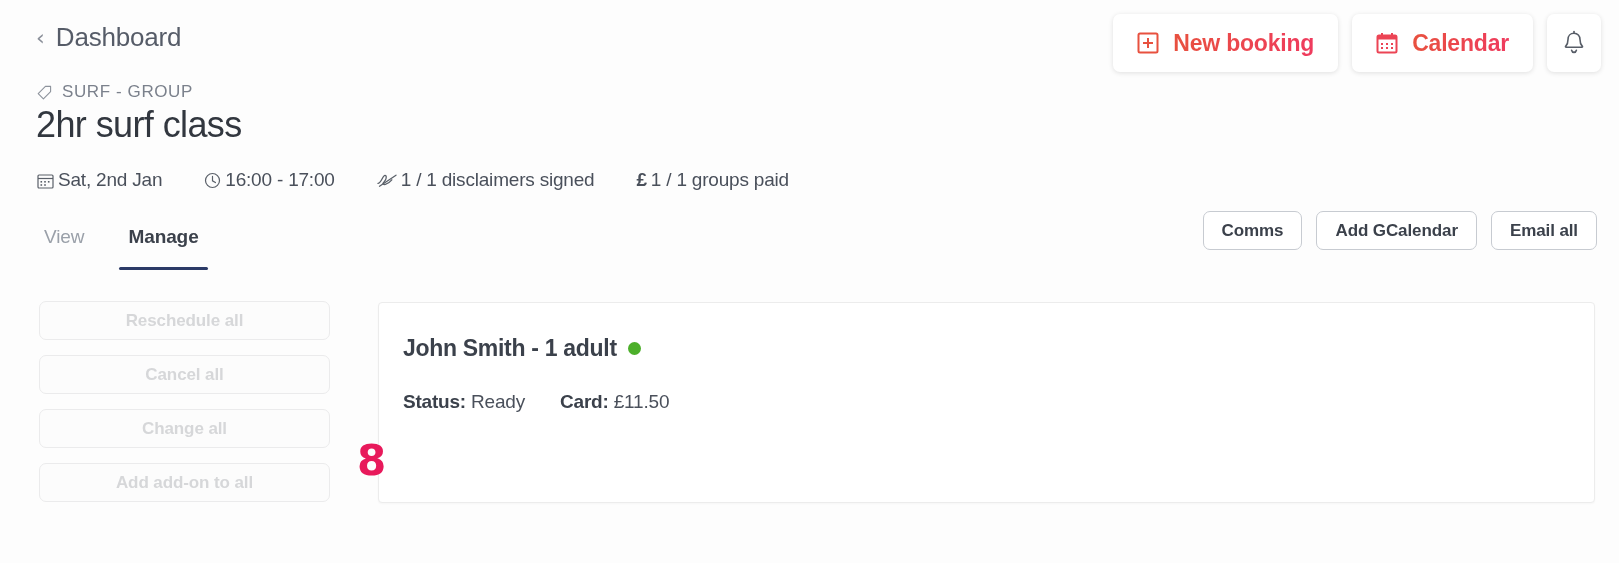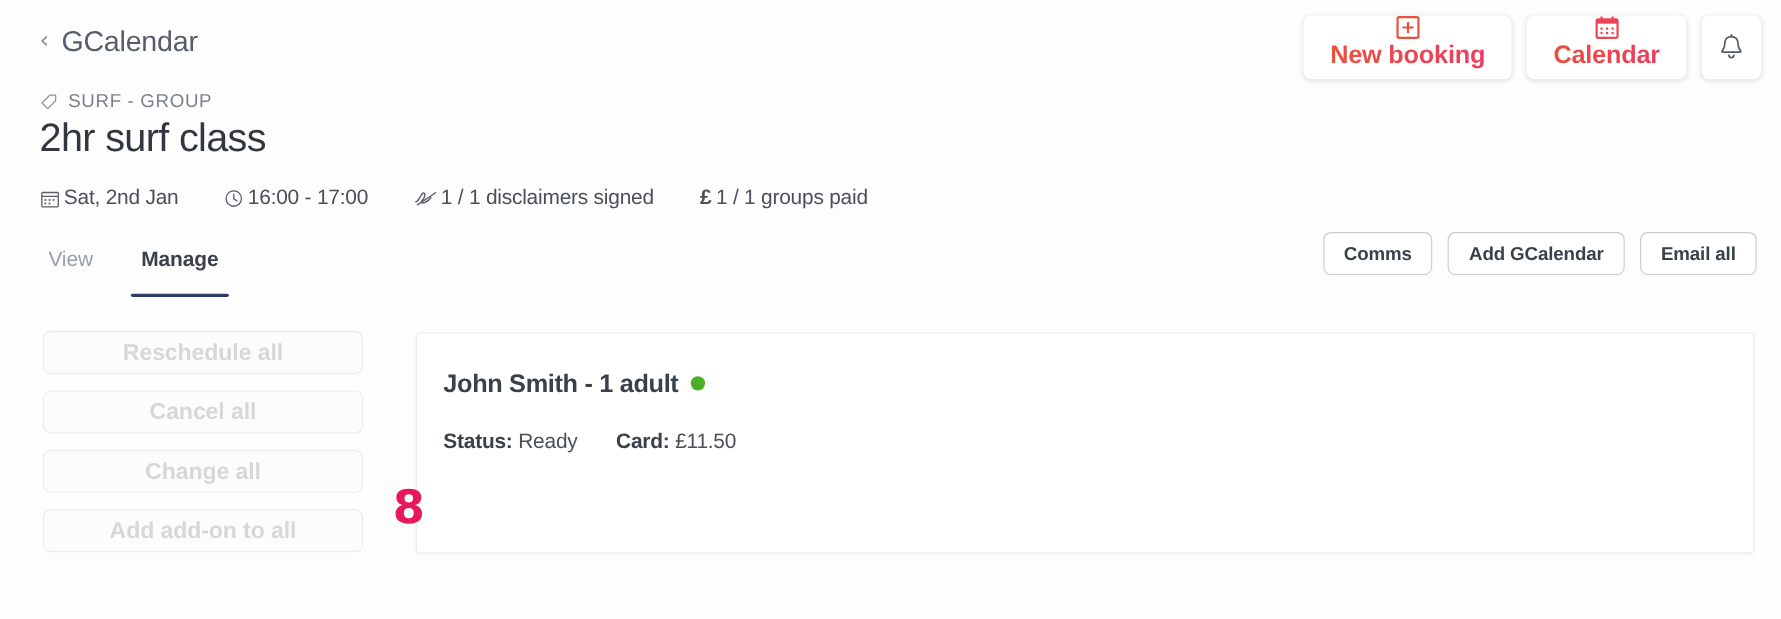--- a/index.html
+++ b/index.html
@@ -18,28 +18,28 @@
   .topbar {
     position: absolute;
     top: 14px; right: 18px;
     display: flex;
     align-items: center;
     gap: 14px;
   }
   .top-btn {
     display: flex;
     align-items: center;
+    gap: 14px;
     background: #ffffff;
     border: none;
     border-radius: 7px;
     height: 58px;
     padding: 0 24px;
     box-shadow: 0 1px 5px rgba(0,0,0,0.12);
     cursor: pointer;
-    flex-direction: column;
   }
   .top-btn .tb-label {
     font-size: 23px;
     font-weight: 700;
     letter-spacing: -0.2px;
     background: linear-gradient(90deg, #e8513f 0%, #ef3b5e 100%);
     -webkit-background-clip: text;
     background-clip: text;
     color: transparent;
     white-space: nowrap;
@@ -150,21 +150,21 @@
     top: 301px; left: 39px;
     width: 291px;
     display: flex; flex-direction: column; gap: 15px;
   }
   .side-btn {
     height: 39px;
     border: 1px solid #ebebec;
     border-radius: 7px;
     background: #fcfcfc;
     color: #d6d7d9;
-    font-size: 21px;
+    font-size: 17px;
     font-weight: 700;
     letter-spacing: -0.1px;
     font-family: "Liberation Sans", sans-serif;
     cursor: default;
     display: flex; align-items: center; justify-content: center;
   }
 
   
   .card {
     position: absolute;
@@ -235,21 +235,21 @@
 
   svg { display: block; }
 </style>
 </head>
 <body>
 
 <div class="page">
 
   <div class="breadcrumb">
     <span class="chev">‹</span>
-    <span class="bc-label">GCalendar</span>
+    <span class="bc-label">Dashboard</span>
   </div>
 
   <div class="topbar">
 
     <button class="top-btn">
       <span>
         <svg width="22" height="22" viewBox="0 0 22 22">
           <rect x="1.5" y="1.5" width="19" height="19" rx="1.5" fill="none" stroke="#e8513f" stroke-width="2"></rect>
           <line x1="11" y1="6" x2="11" y2="16" stroke="#e8513f" stroke-width="2"></line>
           <line x1="6" y1="11" x2="16" y2="11" stroke="#e8513f" stroke-width="2"></line>

